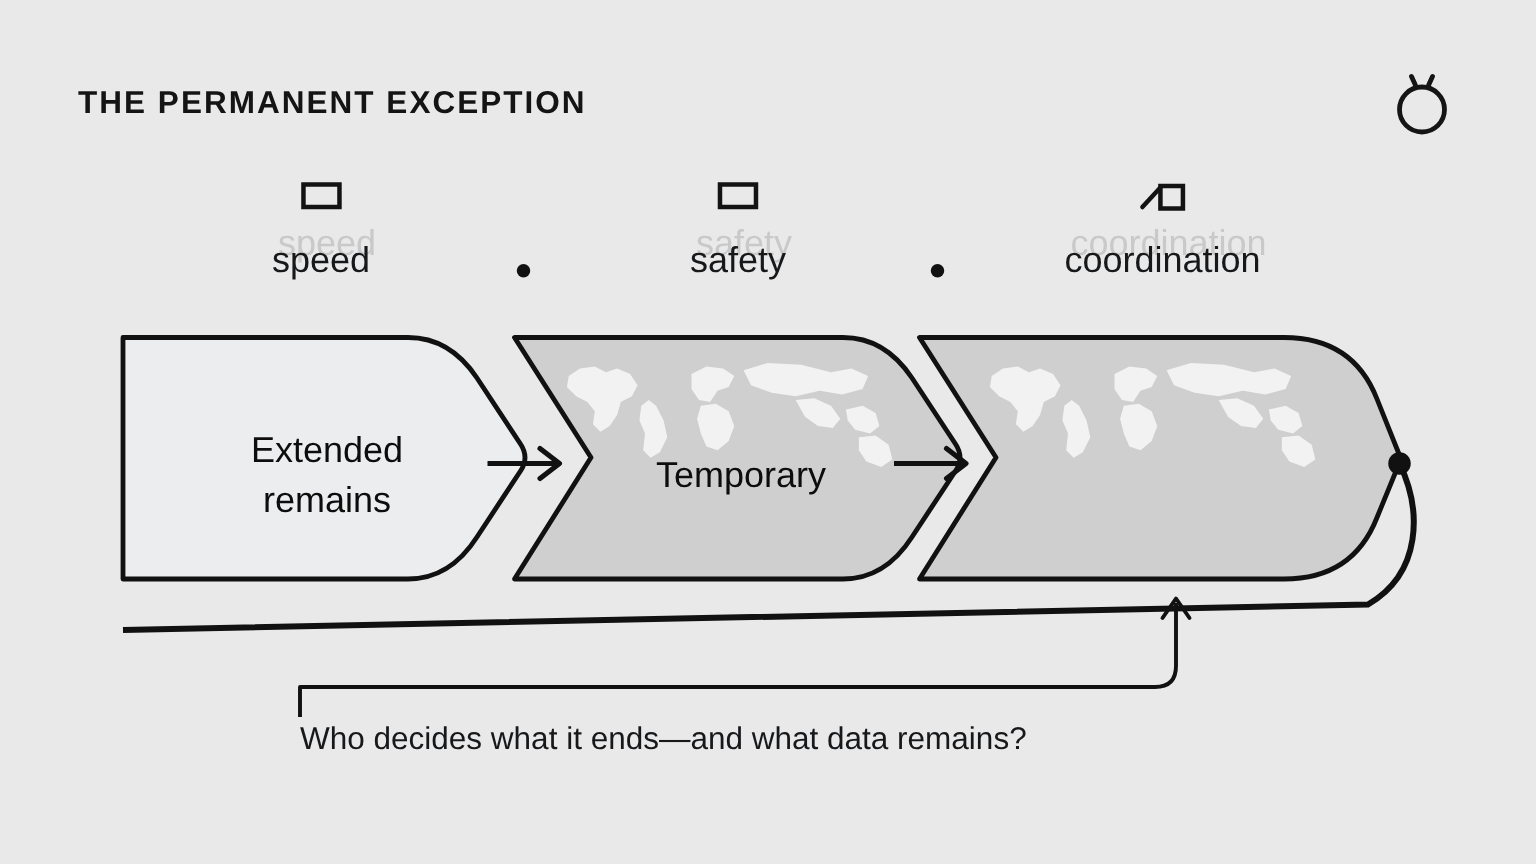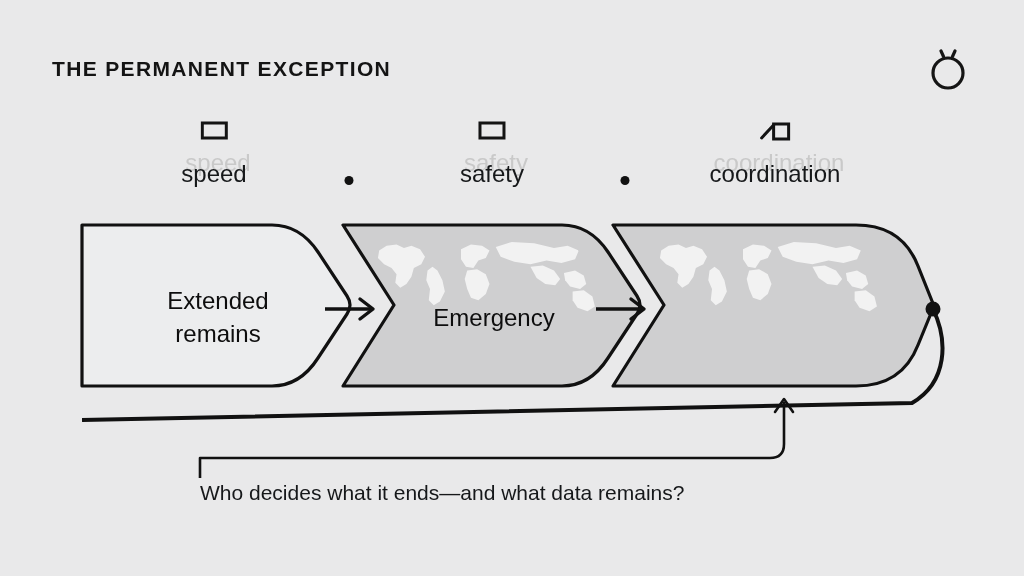--- a/index.html
+++ b/index.html
@@ -179,18 +179,18 @@
 
     <path d="M200,478 L200,458 L770,458 Q784,458 784,444 L784,402" fill="none" stroke="#111111" stroke-width="2.6" stroke-linejoin="round"></path>
     <polyline points="775,412 784,399 793,412" fill="none" stroke="#111111" stroke-width="2.6" stroke-linecap="round" stroke-linejoin="round"></polyline>
   </svg>
 
   <div class="stage-label" style="left:218px;top:317px">
     <div>Extended</div>
     <div>remains</div>
   </div>
   <div class="stage-label" style="left:494px;top:317px">
-    <div>Emergency</div>
+    <div>Temporary</div>
   </div>
 
   <div class="caption">Who decides what it ends—and what data remains?</div>
 
 </div>
 
 </body></html>

